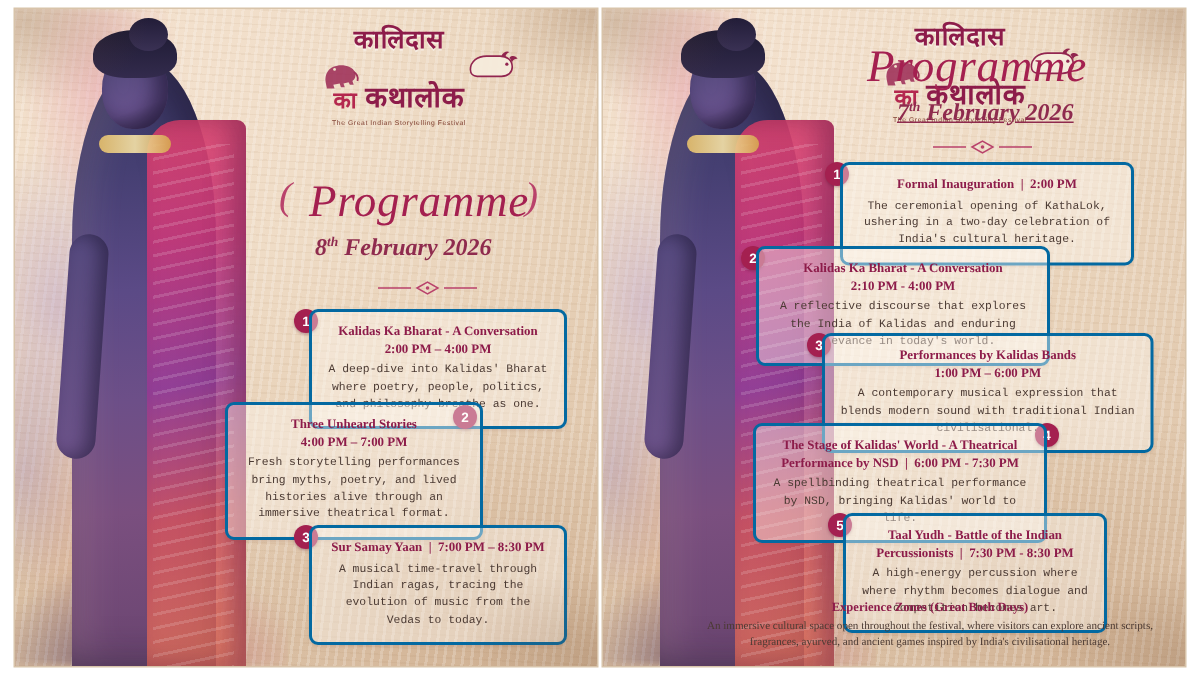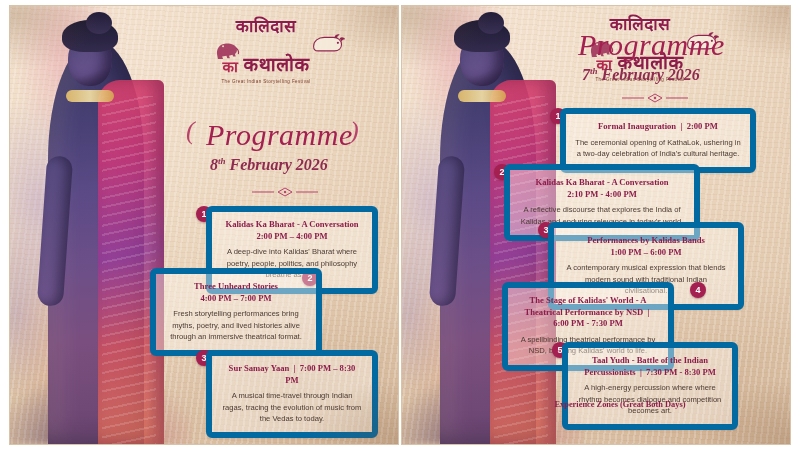--- a/index.html
+++ b/index.html
@@ -184,38 +184,38 @@
   .p1 .brace.r   { left:340px; top:110px; }
 
   
   .p2 .prog-title{ left:178px; top:34px; font-size:30px;}
   .p2 .prog-date { left:192px; top:68px; }
   .p2 .divider   { left:226px; top:96px; }
 
   
   .card{
     position:absolute;
-    border:6px solid #0369a1;
+    border:2px solid #0369a1;
     border-radius:6px;
     background: rgba(255,250,244,.42);
     padding:7px 9px 8px 9px;
     box-shadow: 0 1px 2px rgba(120,70,60,.12);
   }
   .card .hd{
     color:#8d1c4a; font-weight:bold; font-size:8.6px; line-height:1.35;
     text-align:center;
   }
   .card .tm{
     color:#8d1c4a; font-weight:bold; font-size:8.6px; line-height:1.35;
     text-align:center;
   }
   .card .bd{
     color:#4b3a33; font-size:7.6px; line-height:1.5; text-align:center;
     margin-top:4px;
-    font-family:Liberation Sans, sans-serif;
+    font-family:Liberation Mono, monospace;
   }
   .num{
     position:absolute;
     width:16px; height:16px; border-radius:50%;
     background:#a42050; color:#fff;
     font-size:9px; font-weight:bold;
     display:flex; align-items:center; justify-content:center;
     font-family:"Liberation Sans", sans-serif;
     box-shadow:0 1px 2px rgba(90,20,50,.35);
   }
@@ -226,23 +226,23 @@
   .p1 .c2{ left:140px; top:262px; width:172px; }
   .p1 .n2{ left:292px; top:264px; }
   .p1 .c3{ left:196px; top:344px; width:172px; }
   .p1 .n3{ left:186px; top:344px; }
 
   
   .p2 .c1{ left:560px; top:108px; width:196px; }
   .p2 .n1{ left:550px; top:108px; }
   .p2 .c2{ left:504px; top:164px; width:196px; }
   .p2 .n2{ left:494px; top:164px; }
-  .p2 .c3{ left:548px; top:222px; width:196px; }
+  .p2 .c3{ left:548px; top:222px; width:221px; }
   .p2 .n3{ left:538px; top:222px; }
-  .p2 .c4{ left:502px; top:282px; width:172px; }
+  .p2 .c4{ left:502px; top:282px; width:196px; }
   .p2 .n4{ left:690px; top:282px; }
   .p2 .c5{ left:562px; top:342px; width:176px; }
   .p2 .n5{ left:552px; top:342px; }
 
   .zones{
     position:absolute; left:470px; top:400px; width:300px; text-align:center;
   }
   .zones .zh{ color:#8d1c4a; font-weight:bold; font-size:8.4px; }
   .zones .zb{ color:#4b3a33; font-size:7.4px; line-height:1.5; margin-top:2px; }
 
@@ -368,21 +368,21 @@
       <div class="dev2">
         <span class="ka">का</span>
         <span>कथालोक</span>
       </div>
       <div class="tag">The Great Indian Storytelling Festival</div>
     </div>
   </div>
 
   <div class="p2-abs p2">
     <div class="prog-title" style="left:578px; top:28px;">Programme</div>
-    <div class="prog-date" style="left:582px; top:66px;">
+    <div class="prog-date" style="left:598px; top:66px;text-decoration:underline;">
       <span>7</span><sup>th</sup><span> February 2026</span>
     </div>
     <div class="divider" style="left:622px; top:92px;">
       <svg viewBox="0 0 66 12" width="66" height="12" aria-hidden="true">
         <path d="M0 6h22M44 6h22" stroke="#b9426b" stroke-width="1"></path>
         <path d="M26 6l7-4 7 4-7 4z" fill="none" stroke="#b9426b" stroke-width="1"></path>
         <circle cx="33" cy="6" r="1.2" fill="#b9426b"></circle>
       </svg>
     </div>
 
@@ -425,16 +425,17 @@
       <div class="hd">
         <span>Taal Yudh - Battle of the Indian Percussionists</span>
         &nbsp;|&nbsp;
         <span>7:30 PM - 8:30 PM</span>
       </div>
       <div class="bd">A high-energy percussion where where rhythm becomes dialogue and competition becomes art.</div>
     </div>
 
     <div class="zones">
       <div class="zh">Experience Zones (Great Both Days)</div>
+      <div class="zb">An immersive cultural space open throughout the festival, where visitors can explore ancient scripts, fragrances, ayurved, and ancient games inspired by India's civilisational heritage.</div>
     </div>
   </div>
 
 </div>
 
 </body></html>

